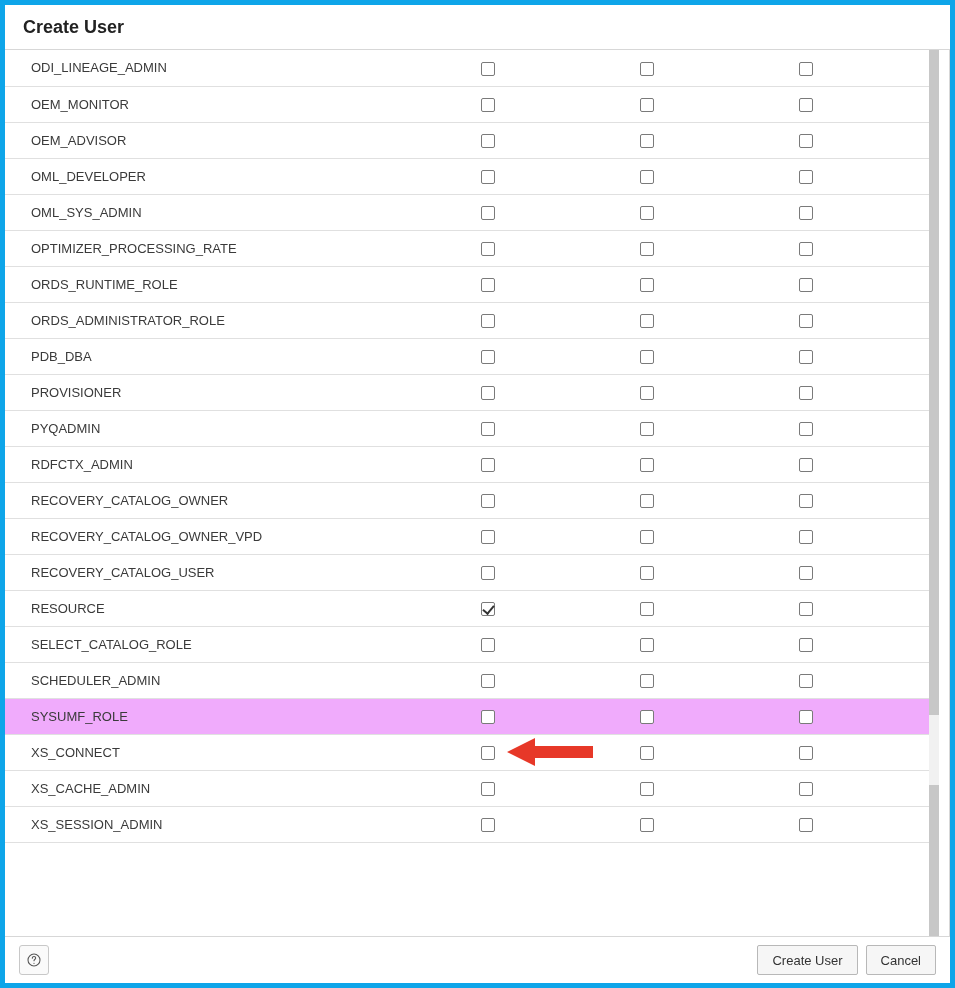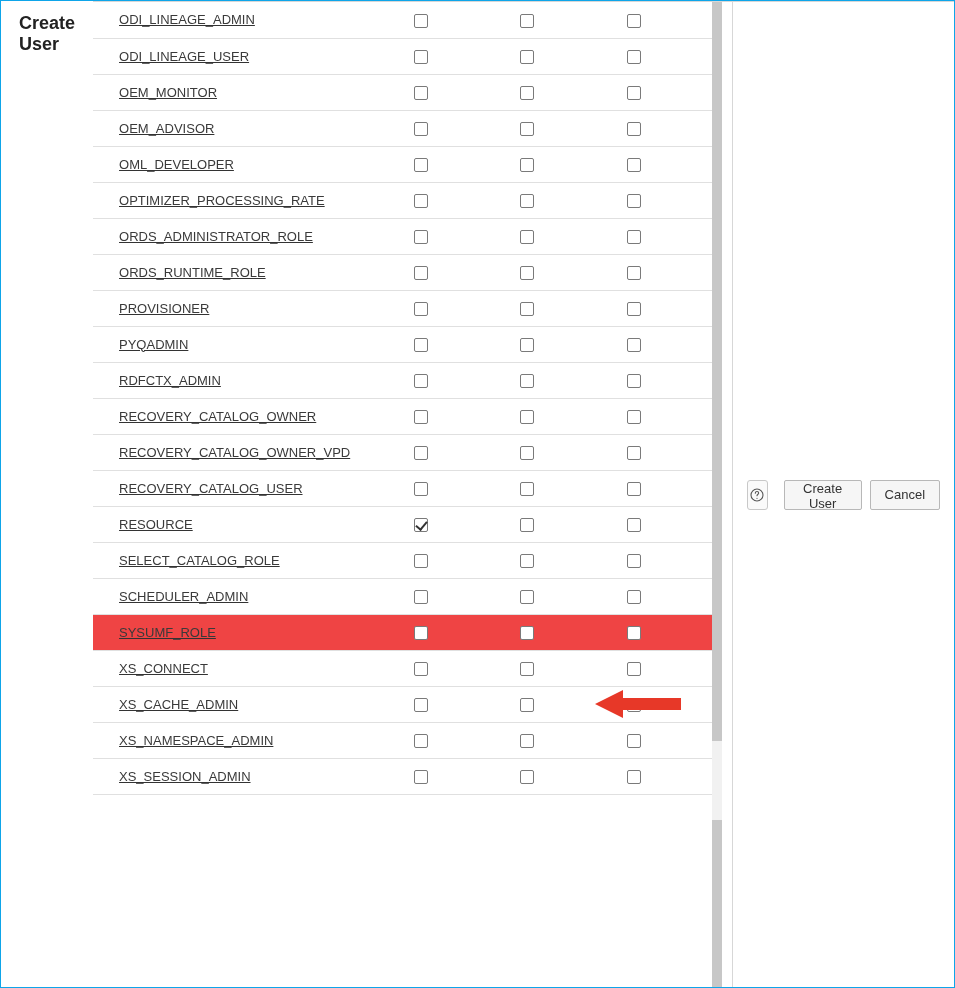--- a/index.html
+++ b/index.html
@@ -9,22 +9,23 @@
       color: #333;
       background: #fff;
       width: 955px;
       height: 988px;
       overflow: hidden;
       position: relative;
     }
     
     .dialog {
       display: flex;
+      flex-direction: column;
       height: 100%;
-      border: 1px solid #0ea5e9;
+      border: 5px solid #0ea5e9;
     }
     .dialog-header {
       padding: 12px 18px 10px 18px;
       font-size: 18px;
       font-weight: 600;
       color: #222;
       border-bottom: 1px solid transparent;
     }
     
     .scroll-wrap {
@@ -32,38 +33,37 @@
       flex: 1 1 auto;
       display: flex;
       overflow: hidden;
       border-top: 1px solid #d7d7d7;
     }
     .scroll-inner {
       flex: 1 1 auto;
       overflow-y: auto;
       position: relative;
       margin-right:10px;
-      text-decoration:underline;
     }
     
     .roles-table {
       width: 100%;
       border-collapse: collapse;
       table-layout: fixed;
     }
     .roles-table col.col-name  { width: 51%; }
     .roles-table col.col-c1    { width: 17%; }
     .roles-table col.col-c2    { width: 17%; }
     .roles-table col.col-c3    { width: 15%; }
     .roles-table tr {
       border-bottom: 1px solid #e0e0e0;
       height: 36px;
     }
     .roles-table tr.highlight {
-      background: #ef4444;
+      background: #f0abfc;
     }
     .roles-table td {
       padding: 0;
       vertical-align: middle;
       font-size: 13px;
       color: #3a3a3a;
     }
     .roles-table td.role-cell {
       padding-left: 26px;
       text-align: left;
@@ -186,57 +186,63 @@
           <col class="col-c3">
         </colgroup>
         <tbody id="roles-tbody">
             <tr>
               <td class="role-cell">ODI_LINEAGE_ADMIN</td>
               <td class="cb-cell"><span class="cb" role="checkbox" aria-checked="false"></span></td>
               <td class="cb-cell"><span class="cb" role="checkbox" aria-checked="false"></span></td>
               <td class="cb-cell"><span class="cb" role="checkbox" aria-checked="false"></span></td>
             </tr>
             <tr>
-              <td class="role-cell">ODI_LINEAGE_USER</td>
-              <td class="cb-cell"><span class="cb" role="checkbox" aria-checked="false"></span></td>
-              <td class="cb-cell"><span class="cb" role="checkbox" aria-checked="false"></span></td>
-              <td class="cb-cell"><span class="cb" role="checkbox" aria-checked="false"></span></td>
-            </tr>
-            <tr>
               <td class="role-cell">OEM_MONITOR</td>
               <td class="cb-cell"><span class="cb" role="checkbox" aria-checked="false"></span></td>
               <td class="cb-cell"><span class="cb" role="checkbox" aria-checked="false"></span></td>
               <td class="cb-cell"><span class="cb" role="checkbox" aria-checked="false"></span></td>
             </tr>
             <tr>
               <td class="role-cell">OEM_ADVISOR</td>
               <td class="cb-cell"><span class="cb" role="checkbox" aria-checked="false"></span></td>
               <td class="cb-cell"><span class="cb" role="checkbox" aria-checked="false"></span></td>
               <td class="cb-cell"><span class="cb" role="checkbox" aria-checked="false"></span></td>
             </tr>
             <tr>
               <td class="role-cell">OML_DEVELOPER</td>
               <td class="cb-cell"><span class="cb" role="checkbox" aria-checked="false"></span></td>
               <td class="cb-cell"><span class="cb" role="checkbox" aria-checked="false"></span></td>
               <td class="cb-cell"><span class="cb" role="checkbox" aria-checked="false"></span></td>
             </tr>
             <tr>
+              <td class="role-cell">OML_SYS_ADMIN</td>
+              <td class="cb-cell"><span class="cb" role="checkbox" aria-checked="false"></span></td>
+              <td class="cb-cell"><span class="cb" role="checkbox" aria-checked="false"></span></td>
+              <td class="cb-cell"><span class="cb" role="checkbox" aria-checked="false"></span></td>
+            </tr>
+            <tr>
               <td class="role-cell">OPTIMIZER_PROCESSING_RATE</td>
               <td class="cb-cell"><span class="cb" role="checkbox" aria-checked="false"></span></td>
               <td class="cb-cell"><span class="cb" role="checkbox" aria-checked="false"></span></td>
               <td class="cb-cell"><span class="cb" role="checkbox" aria-checked="false"></span></td>
             </tr>
             <tr>
+              <td class="role-cell">ORDS_RUNTIME_ROLE</td>
+              <td class="cb-cell"><span class="cb" role="checkbox" aria-checked="false"></span></td>
+              <td class="cb-cell"><span class="cb" role="checkbox" aria-checked="false"></span></td>
+              <td class="cb-cell"><span class="cb" role="checkbox" aria-checked="false"></span></td>
+            </tr>
+            <tr>
               <td class="role-cell">ORDS_ADMINISTRATOR_ROLE</td>
               <td class="cb-cell"><span class="cb" role="checkbox" aria-checked="false"></span></td>
               <td class="cb-cell"><span class="cb" role="checkbox" aria-checked="false"></span></td>
               <td class="cb-cell"><span class="cb" role="checkbox" aria-checked="false"></span></td>
             </tr>
             <tr>
-              <td class="role-cell">ORDS_RUNTIME_ROLE</td>
+              <td class="role-cell">PDB_DBA</td>
               <td class="cb-cell"><span class="cb" role="checkbox" aria-checked="false"></span></td>
               <td class="cb-cell"><span class="cb" role="checkbox" aria-checked="false"></span></td>
               <td class="cb-cell"><span class="cb" role="checkbox" aria-checked="false"></span></td>
             </tr>
             <tr>
               <td class="role-cell">PROVISIONER</td>
               <td class="cb-cell"><span class="cb" role="checkbox" aria-checked="false"></span></td>
               <td class="cb-cell"><span class="cb" role="checkbox" aria-checked="false"></span></td>
               <td class="cb-cell"><span class="cb" role="checkbox" aria-checked="false"></span></td>
             </tr>
@@ -295,26 +301,20 @@
               <td class="cb-cell"><span class="cb" role="checkbox" aria-checked="false"></span></td>
             </tr>
             <tr>
               <td class="role-cell">XS_CONNECT</td>
               <td class="cb-cell"><span class="cb" role="checkbox" aria-checked="false"></span></td>
               <td class="cb-cell"><span class="cb" role="checkbox" aria-checked="false"></span></td>
               <td class="cb-cell"><span class="cb" role="checkbox" aria-checked="false"></span></td>
             </tr>
             <tr>
               <td class="role-cell">XS_CACHE_ADMIN</td>
-              <td class="cb-cell"><span class="cb" role="checkbox" aria-checked="false"></span></td>
-              <td class="cb-cell"><span class="cb" role="checkbox" aria-checked="false"></span></td>
-              <td class="cb-cell"><span class="cb" role="checkbox" aria-checked="false"></span></td>
-            </tr>
-            <tr>
-              <td class="role-cell">XS_NAMESPACE_ADMIN</td>
               <td class="cb-cell"><span class="cb" role="checkbox" aria-checked="false"></span></td>
               <td class="cb-cell"><span class="cb" role="checkbox" aria-checked="false"></span></td>
               <td class="cb-cell"><span class="cb" role="checkbox" aria-checked="false"></span></td>
             </tr>
             <tr>
               <td class="role-cell">XS_SESSION_ADMIN</td>
               <td class="cb-cell"><span class="cb" role="checkbox" aria-checked="false"></span></td>
               <td class="cb-cell"><span class="cb" role="checkbox" aria-checked="false"></span></td>
               <td class="cb-cell"><span class="cb" role="checkbox" aria-checked="false"></span></td>
             </tr>

